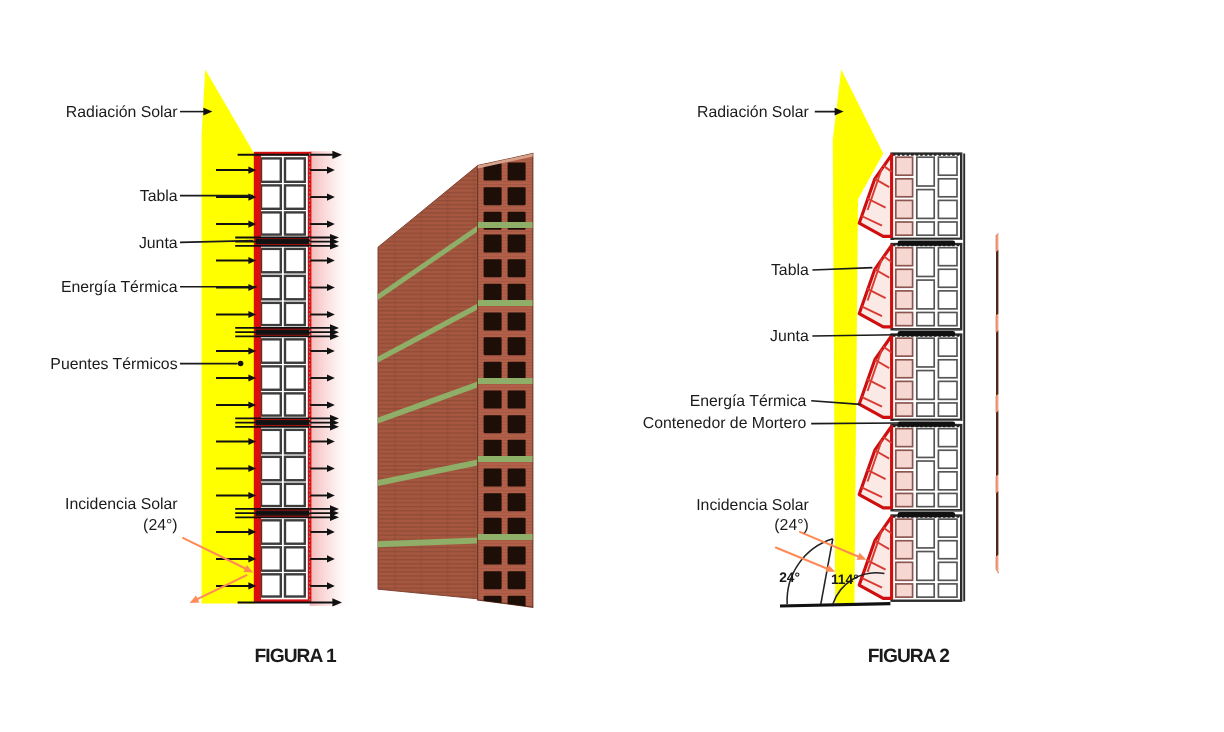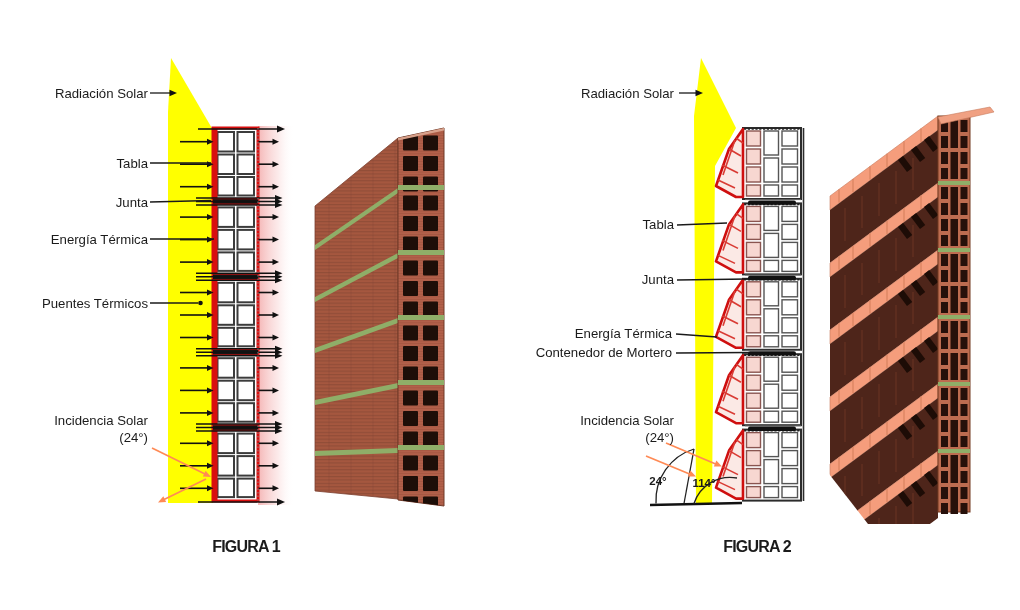--- a/index.html
+++ b/index.html
@@ -1,16 +1,16 @@
 <!DOCTYPE html>
 <html><head>
 <meta charset="utf-8">
 <style>
   html,body{margin:0;padding:0;background:#ffffff;}
-  .stage{position:relative;width:1020px;height:610px;background:#ffffff;overflow:hidden;
+  .stage{position:relative;width:832px;height:610px;background:#ffffff;overflow:hidden;
          font-family:"Liberation Sans", sans-serif;}
   svg{display:block;}
   text{font-family:"Liberation Sans", sans-serif;fill:#1b1b1b;}
   .lbl{font-size:13.2px;}
   .cap{font-size:16px;font-weight:bold;letter-spacing:-0.8px;}
   .ang{font-size:11.5px;font-weight:bold;}
 </style>
 </head>
 <body>
 

